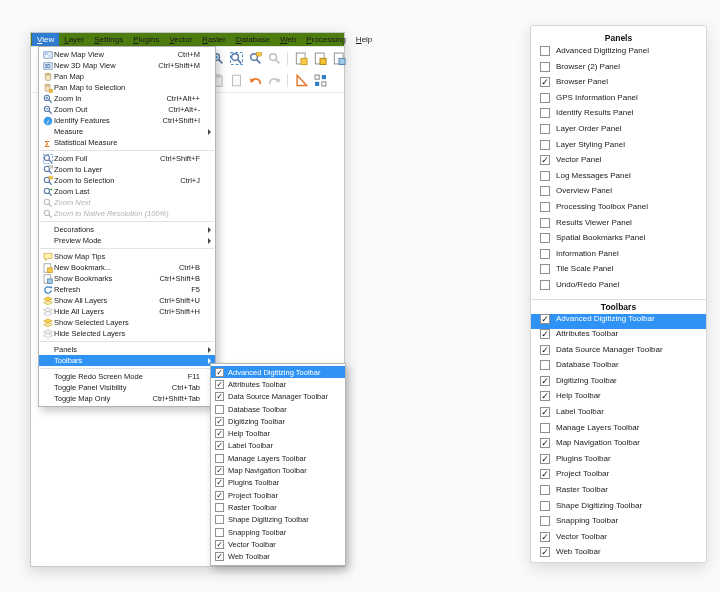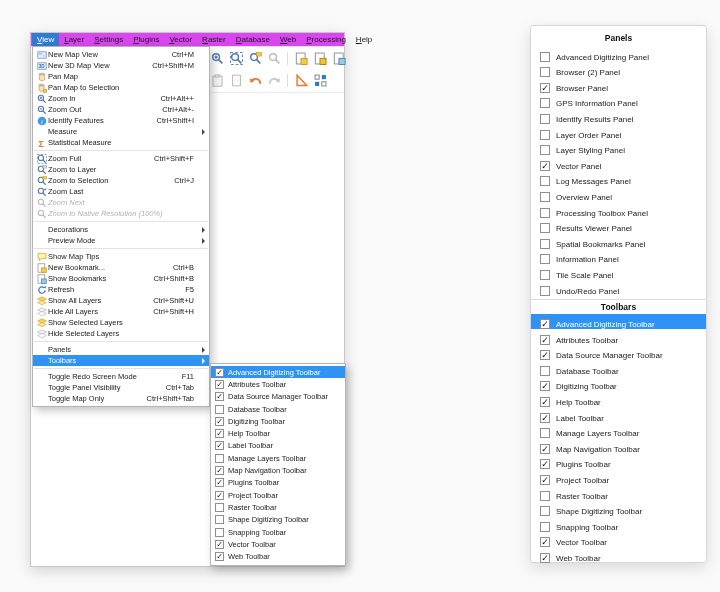--- a/index.html
+++ b/index.html
@@ -11,38 +11,38 @@
     font-family:"Liberation Sans", sans-serif;
     color:#1a1a1a;
   }
   
   .win{
     position:absolute;left:30px;top:32px;width:315px;height:535px;
     background:#fff;border:1px solid #c6c6c6;
     box-shadow:0 4px 14px rgba(0,0,0,.16);
   }
   .menubar{
-    display:flex;height:14px;background:#d946ef;border-bottom:1px solid #e3e3e3;
+    display:flex;height:14px;background:#4d7c0f;border-bottom:1px solid #e3e3e3;
     font-size:8px;line-height:14px;padding-left:1px;
   }
   .mb{padding:0 5px;white-space:nowrap;}
   .mb.active{background:var(--hl2);color:#fff;}
   .tbrow{
     position:absolute;left:0;right:0;height:21px;
     display:flex;align-items:center;gap:3px;padding-left:178px;
   }
   #tbrow1{top:15px;}
   #tbrow2{top:37px;}
   .tb-bottom{position:absolute;top:59px;left:0;right:0;border-top:1px solid #ececec;}
   .tb-icon{width:16px;height:16px;display:flex;align-items:center;justify-content:center;flex:none;}
   .tb-icon svg{width:13px;height:13px;}
   .tb-sep{width:1px;height:13px;background:#dcdcdc;margin:0 2px;flex:none;}
   
   .dropdown{
-    position:absolute;left:32px;top:46px;width:178px;
+    position:absolute;left:38px;top:46px;width:178px;
     background:#fff;border:1px solid #b4b4b4;
     box-shadow:3px 4px 8px rgba(0,0,0,.22);
     padding:2px 0;z-index:5;
   }
   .mrow{display:flex;align-items:center;height:11px;font-size:7.5px;padding:0 3px 0 2px;position:relative;white-space:nowrap;}
   .mrow .mi{width:13px;height:10px;display:flex;align-items:center;justify-content:center;flex:none;}
   .mrow .mi svg{width:10px;height:10px;}
   .mrow .sc{margin-left:auto;padding-right:12px;}
   .mrow.dis{color:#b3b3b3;font-style:italic;}
   .mrow .arr{position:absolute;right:4px;top:50%;transform:translateY(-50%);
@@ -66,21 +66,21 @@
   }
   
   .refpanel{
     position:absolute;left:530px;top:25px;width:177px;height:538px;
     background:#fff;border:1px solid #d6d6d6;border-radius:3px;
     box-shadow:0 5px 16px rgba(0,0,0,.13);
     padding-top:5px;
   }
   .rhead{font-size:8.5px;font-weight:bold;text-align:center;height:15px;line-height:15px;color:#111;}
   .rhead.tb{border-top:1px solid #dcdcdc;margin-top:3px;}
-  .rrow{display:flex;align-items:flex-end;height:15.6px;padding-left:9px;gap:6px;font-size:8px;white-space:nowrap;}
+  .rrow{display:flex;align-items:flex-start;height:15.6px;padding-left:9px;gap:6px;font-size:8px;white-space:nowrap;}
   .rrow .cb{width:10px;height:10px;font-size:9px;line-height:9px;}
   .rrow.hl{background:var(--hl);color:#fff;}
   u{text-decoration:underline;}
 </style>
 </head>
 <body>
 
 <div class="win">
   <div class="menubar" id="menubar">
       <div class="mb active"><u>V</u>iew</div>

